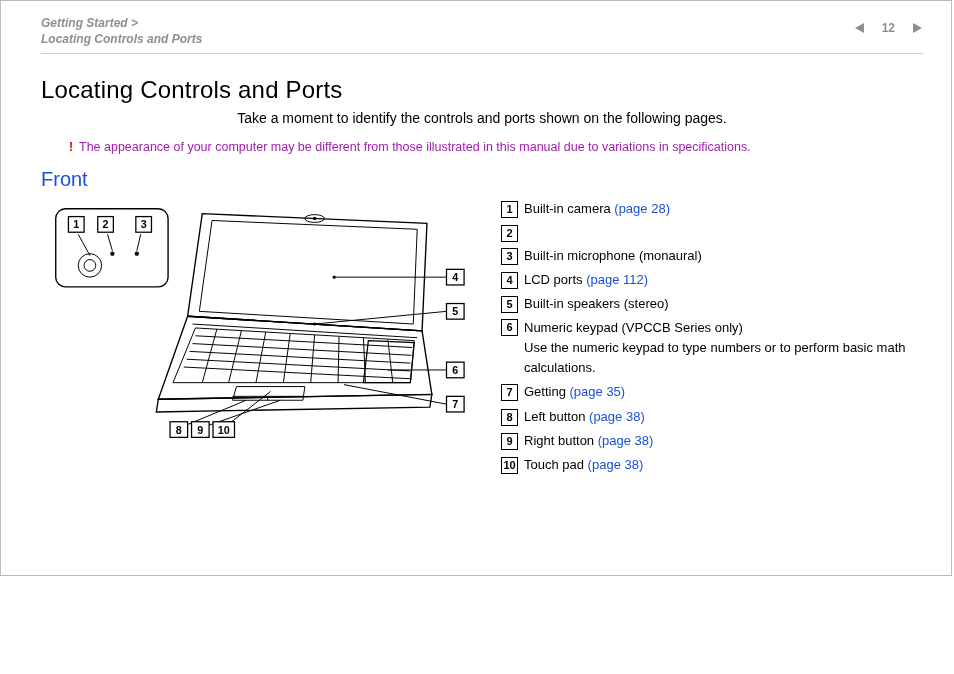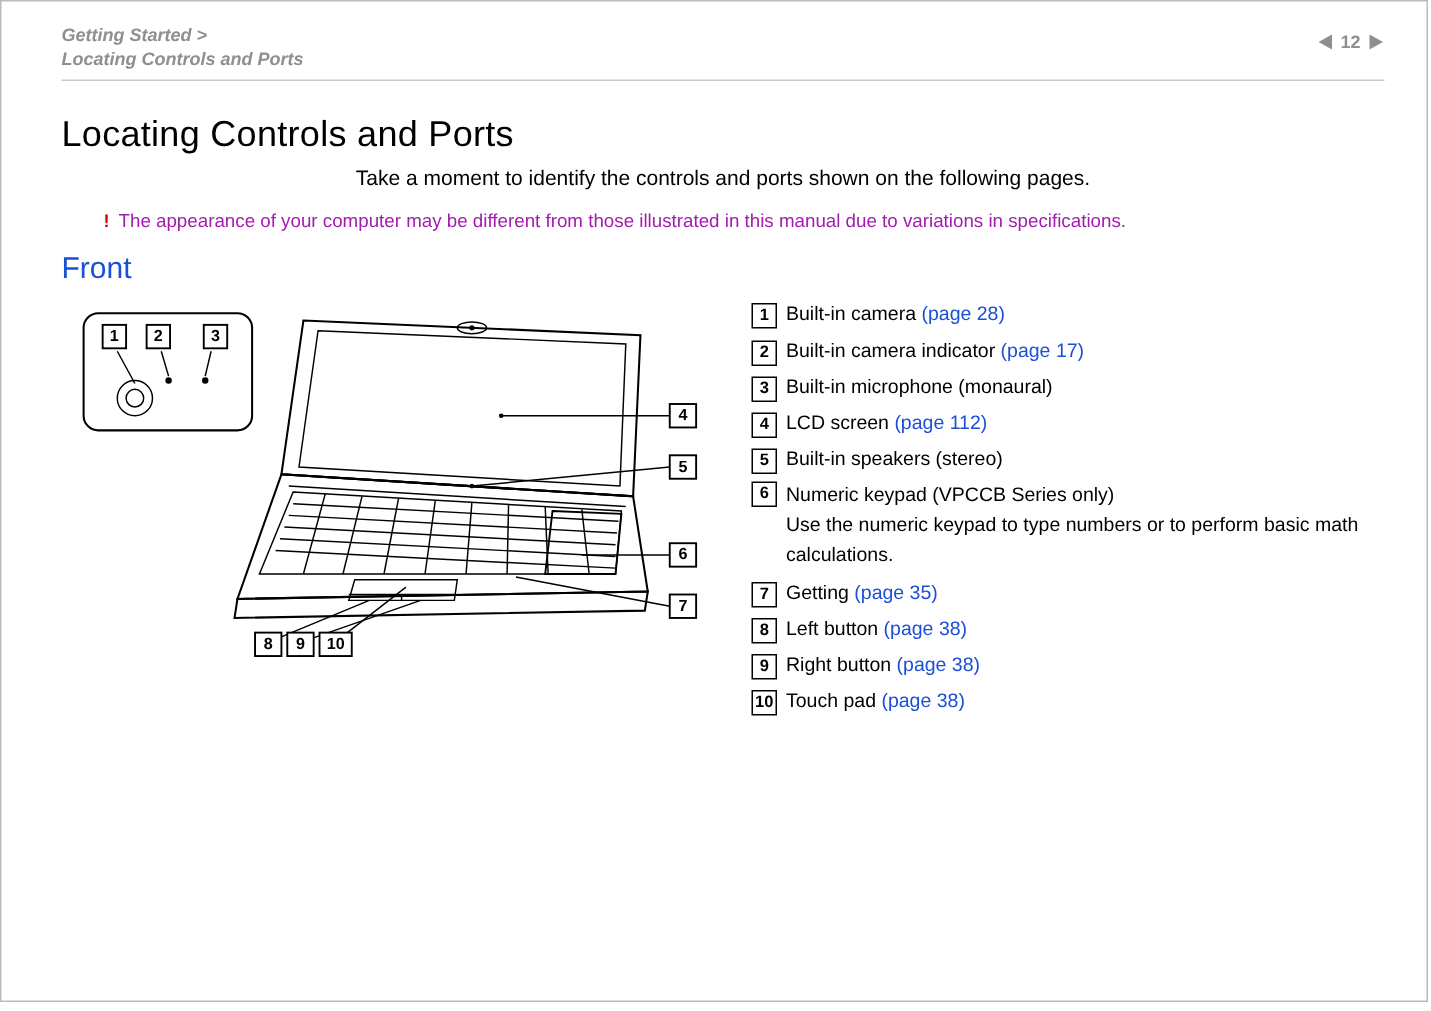--- a/index.html
+++ b/index.html
@@ -9,41 +9,41 @@
     height: 674px;
     background: #fff;
     font-family: Arial, Helvetica, sans-serif;
     color: #000;
     position: relative;
     overflow: hidden;
   }
   .page {
     border: 1px solid #bbb;
     width: 952px;
-    height: 668px;
+    height: 576px;
     position: relative;
     box-sizing: border-box;
   }
   .header {
     display: flex;
     justify-content: space-between;
     align-items: flex-start;
     padding: 14px 28px 0 40px;
   }
   .breadcrumb {
     font-size: 12px;
     font-weight: bold;
     color: #8f8f8f;
     line-height: 1.35;
     font-style: italic;
   }
   .page-nav {
     display: flex;
     align-items: center;
-    gap: 4px;
+    gap: 16px;
     font-size: 12px;
     font-weight: bold;
     color: #8f8f8f;
     margin-top: 6px;
   }
   .page-nav svg { display: block; }
   .rule {
     border: none;
     border-top: 1px solid #c9c9c9;
     margin: 6px 28px 0 40px;
@@ -269,29 +269,28 @@
       </svg>
     </div>
 
     <div class="legend" id="legend-list">
           <div class="legend-item">
             <span class="num-box">1</span>
             <span><span>Built-in camera </span><a class="pref" href="#">(page 28)</a></span>
           </div>
           <div class="legend-item">
             <span class="num-box">2</span>
-            <span><span>Built-in camera indicator </span><a class="pref" href="#">(page 17)</a></span>
           </div>
           <div class="legend-item">
             <span class="num-box">3</span>
             <span><span>Built-in microphone (monaural)</span></span>
           </div>
           <div class="legend-item">
             <span class="num-box">4</span>
-            <span><span>LCD screen </span><a class="pref" href="#">(page 112)</a></span>
+            <span><span>LCD ports </span><a class="pref" href="#">(page 112)</a></span>
           </div>
           <div class="legend-item">
             <span class="num-box">5</span>
             <span><span>Built-in speakers (stereo)</span></span>
           </div>
           <div class="legend-item wide">
             <span class="num-box">6</span>
             <span><span>Numeric keypad (VPCCB Series only)</span><div class="extra">Use the numeric keypad to type numbers or to perform basic math calculations.</div></span>
           </div>
           <div class="legend-item">

